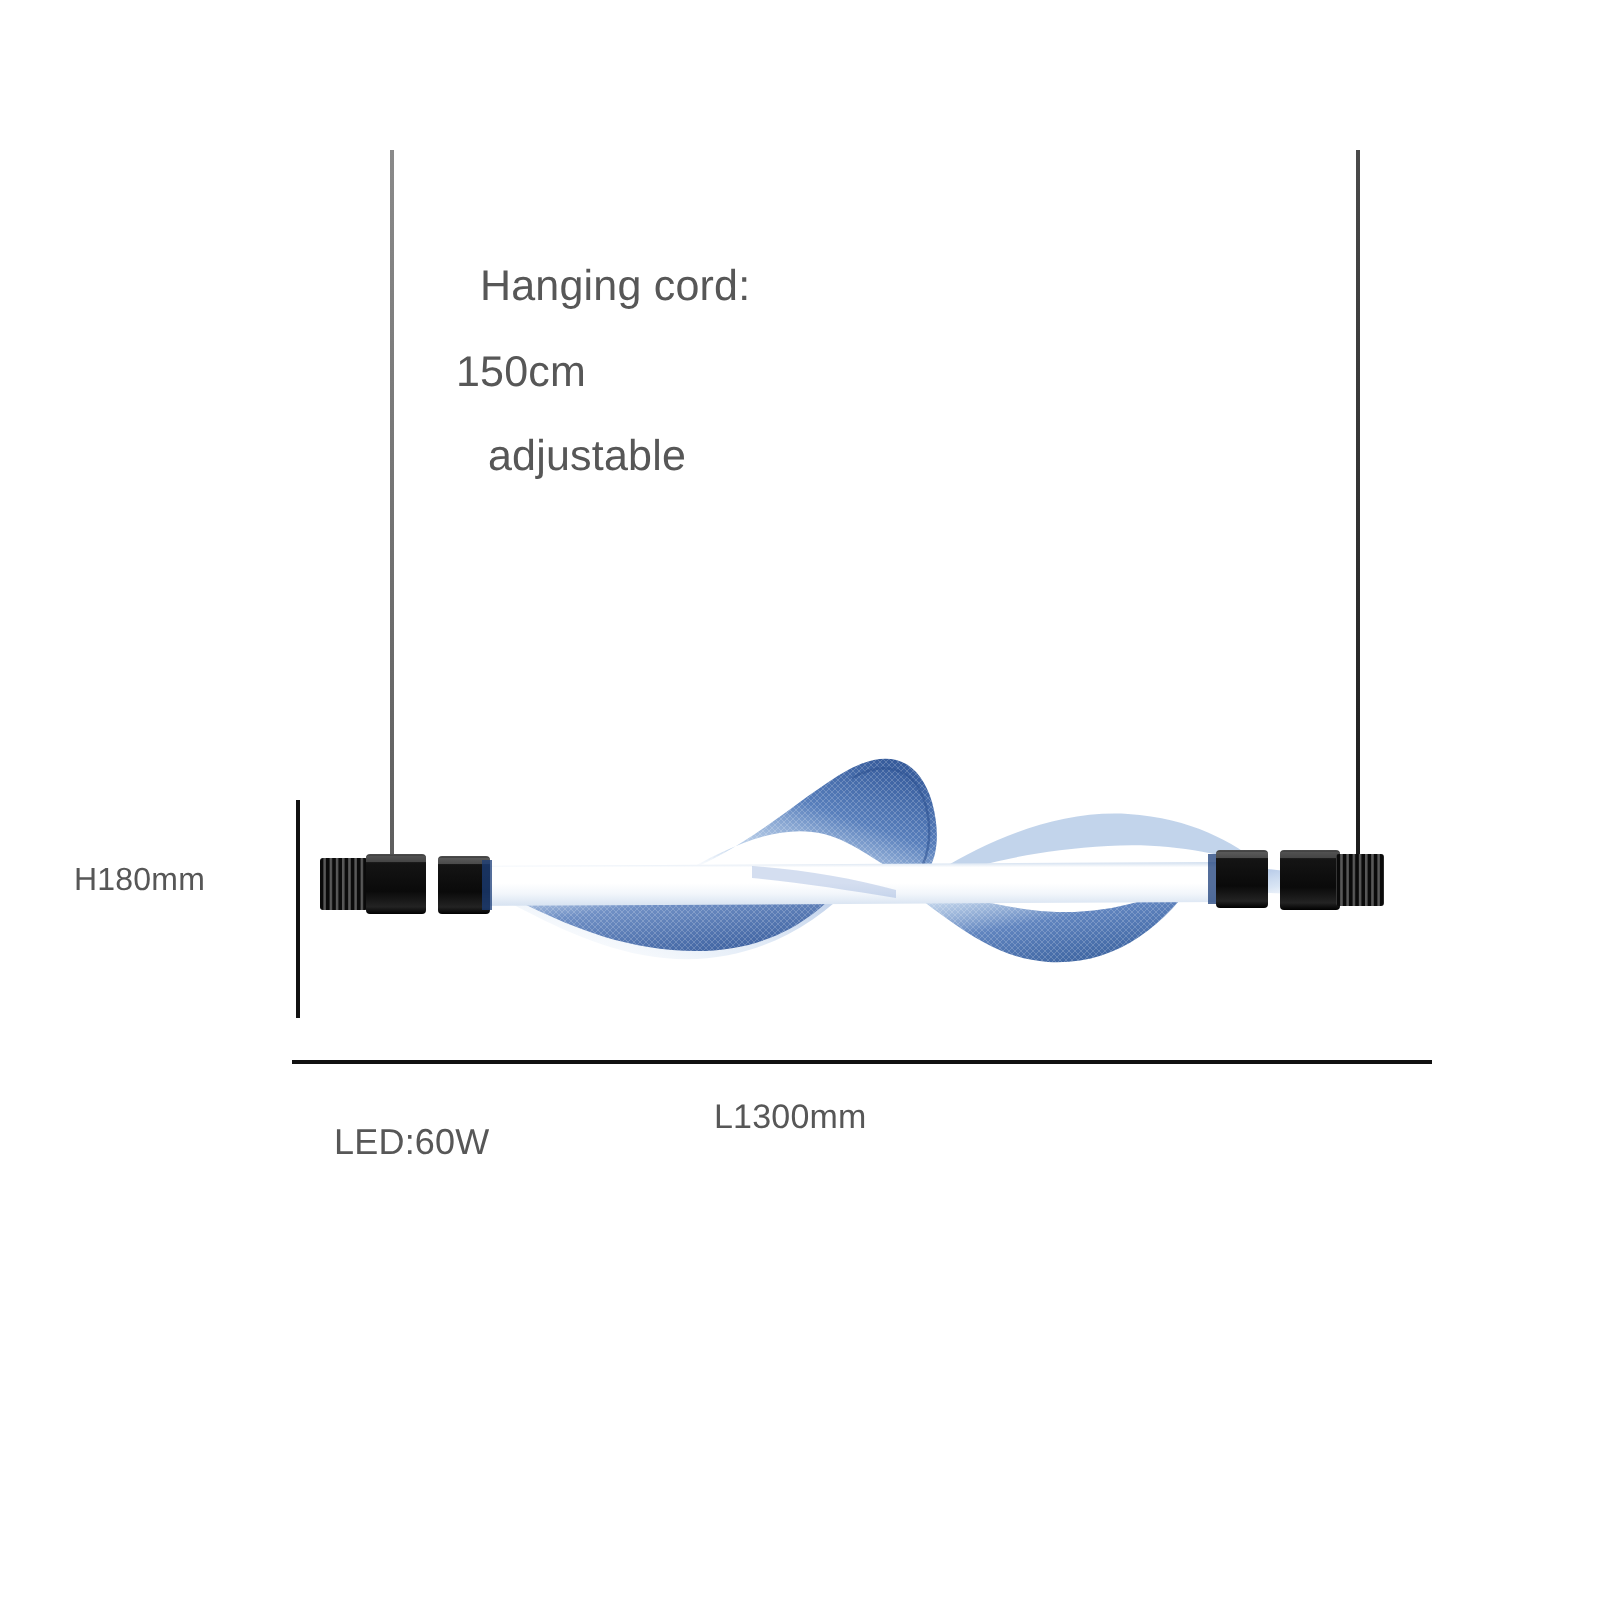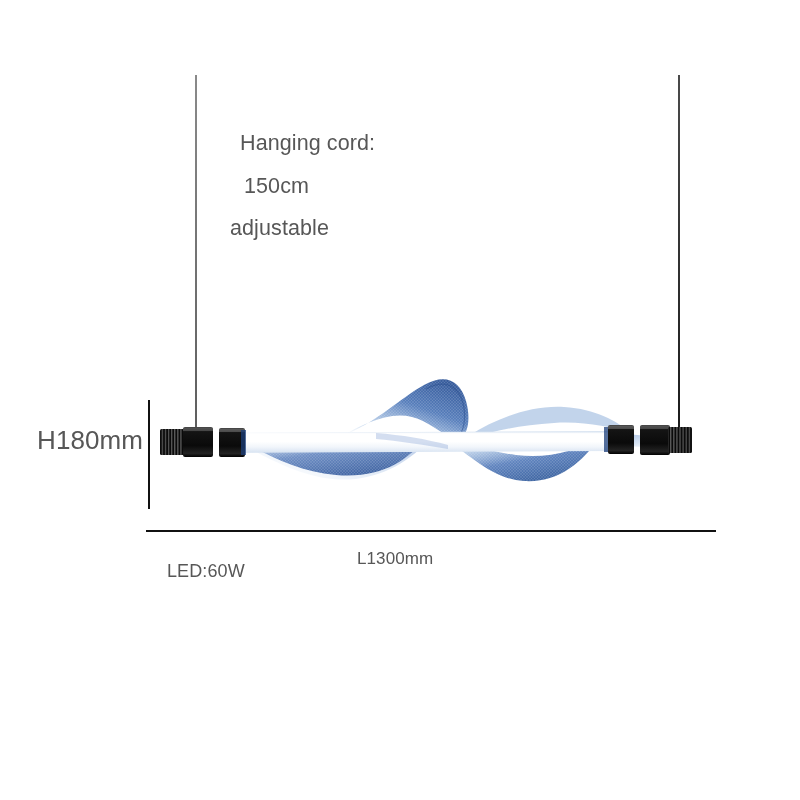--- a/index.html
+++ b/index.html
@@ -33,27 +33,27 @@
     font-weight: 400;
     white-space: nowrap;
     letter-spacing: 0.1px;
   }
 
   .cord-note-line {
     font-size: 21.5px;
     line-height: 21.5px;
   }
   #cord-note-1 { left: 240px; top: 133px; }
-  #cord-note-2 { left: 244px; top: 176px; text-align: right; }
-  #cord-note-3 { left: 230px; top: 218px; }
+  #cord-note-2 { left: 228px; top: 176px; text-align: right; }
+  #cord-note-3 { left: 244px; top: 218px; }
 
   #height-label {
     left: 37px;
     top: 430px;
-    font-size: 26px;
+    font-size: 16px;
     line-height: 21.5px;
   }
 
   #length-label {
     left: 357px;
     top: 548px;
     font-size: 17px;
     line-height: 21.5px;
   }
 

